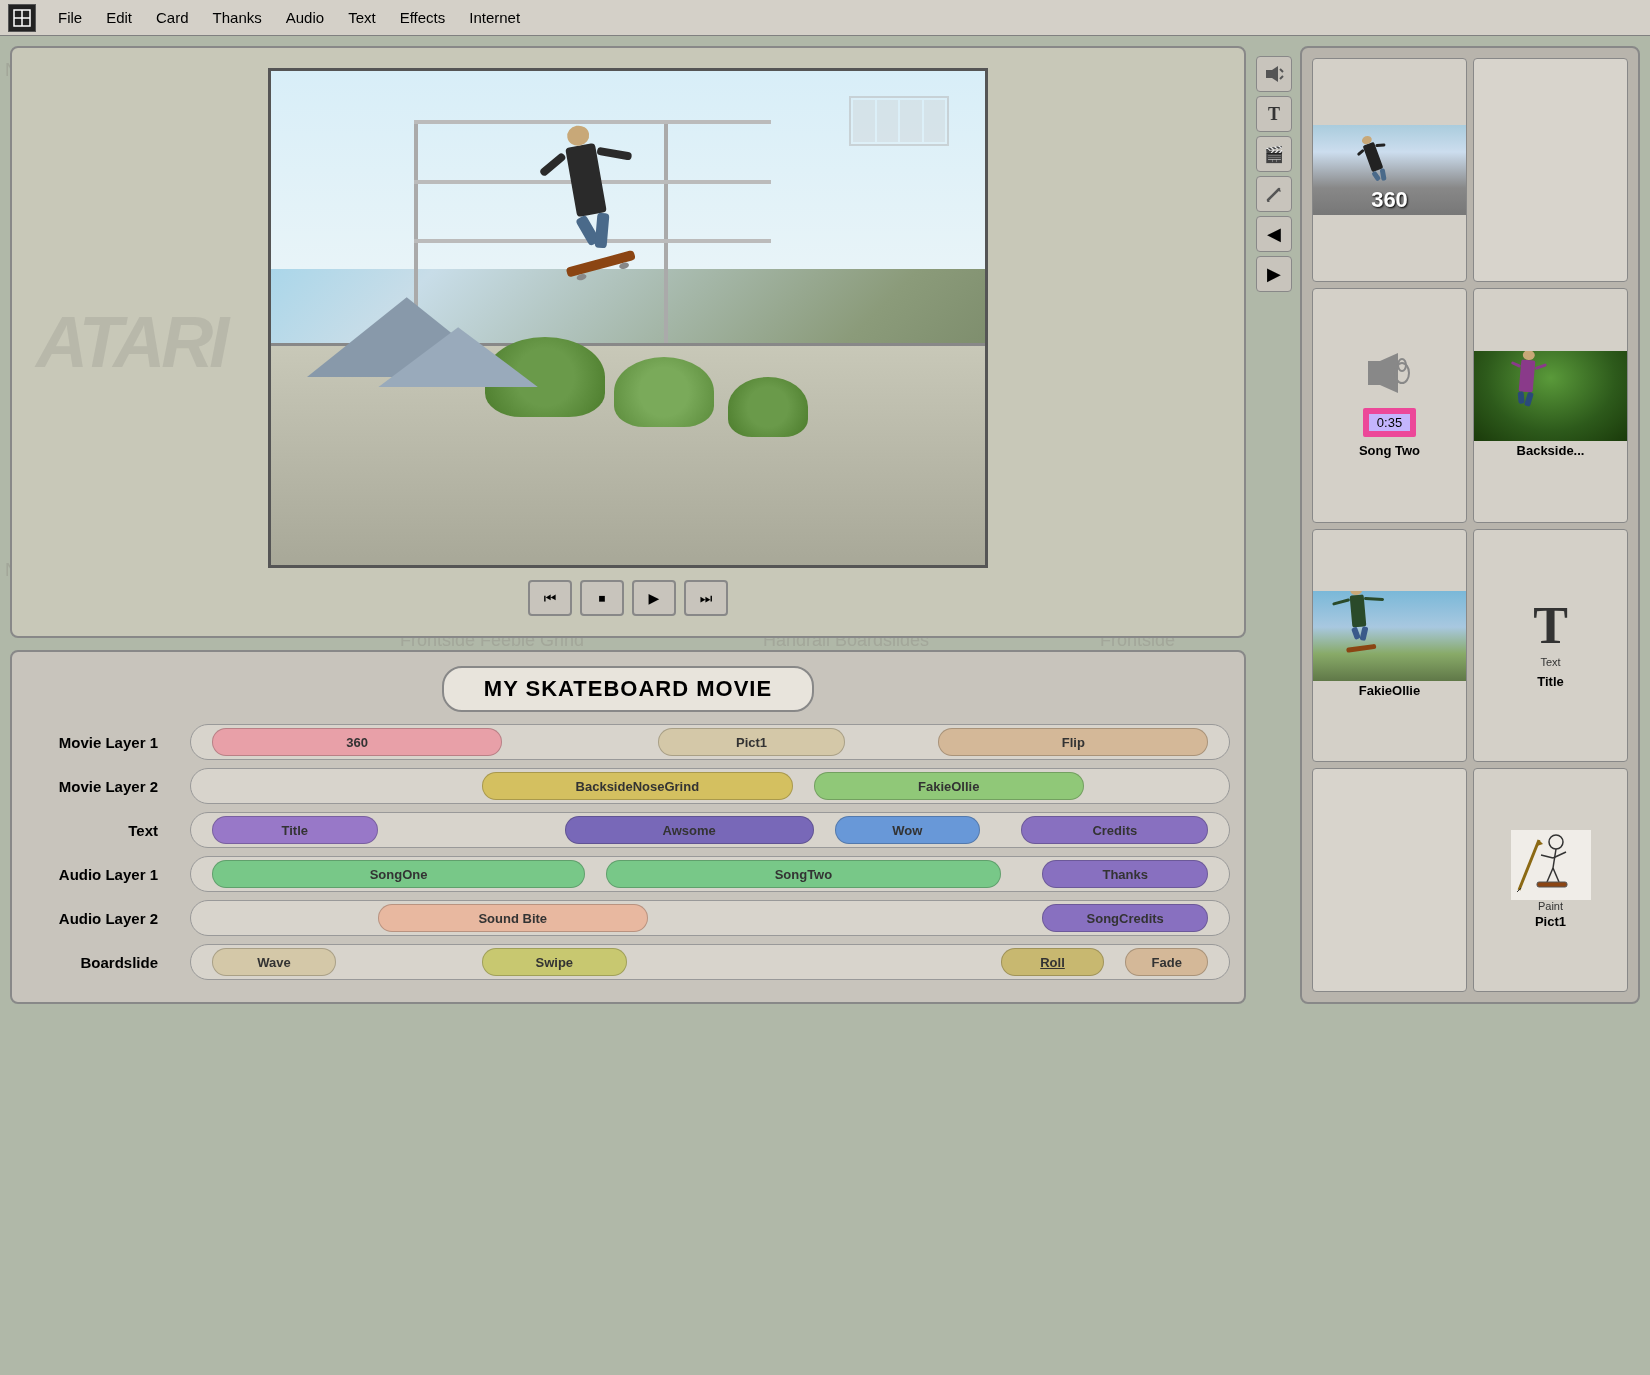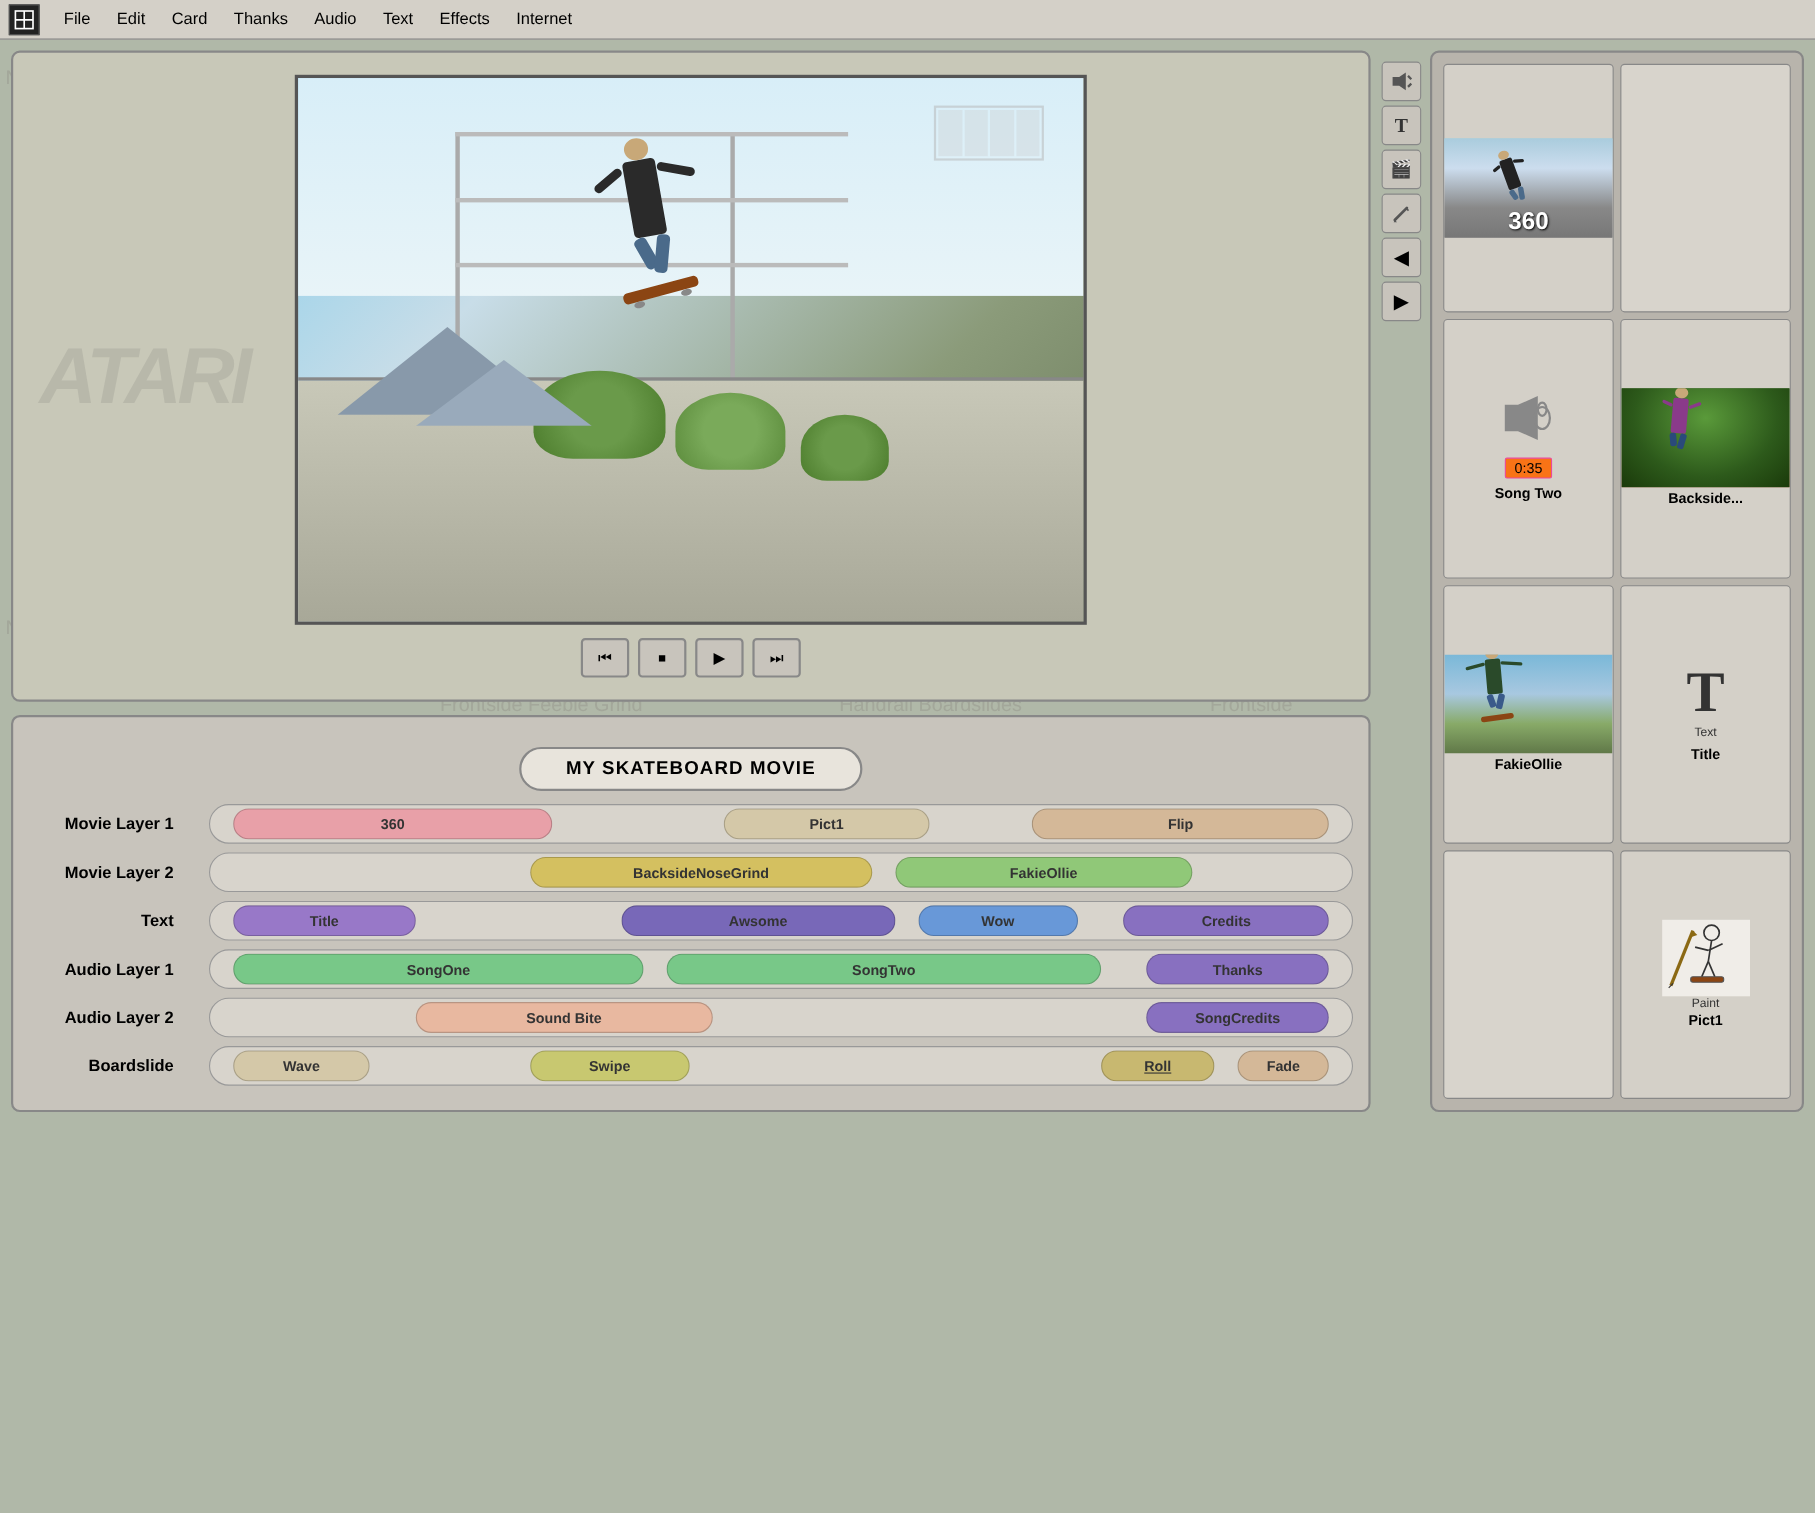--- a/index.html
+++ b/index.html
@@ -199,22 +199,22 @@
     .audio-thumb {
       display: flex;
       flex-direction: column;
       align-items: center;
       justify-content: center;
       gap: 4px;
       padding: 10px;
     }
     .audio-time {
       font-size: 13px;
-      background: #f97316;
-      border: 1px solid #ec4899;
+      background: #c4b5fd;
+      border: 6px solid #ec4899;
       padding: 1px 8px;
       border-radius: 2px;
     }
 
     .text-thumb {
       display: flex;
       flex-direction: column;
       align-items: center;
       justify-content: center;
       padding: 10px;
@@ -250,24 +250,23 @@
     .movie-title-bar {
       display: flex;
       justify-content: center;
       margin-bottom: 12px;
     }
     .movie-title-pill {
       background: #e8e4dc;
       border: 2px solid #888;
       border-radius: 20px;
       padding: 8px 40px;
-      font-size: 17px;
+      font-size: 22px;
       font-weight: bold;
       letter-spacing: 1px;
-      margin-top: 13px;
     }
 
     .timeline-row {
       display: flex;
       align-items: center;
       margin-bottom: 8px;
       gap: 24px;
     }
     .row-label {
       width: 140px;

